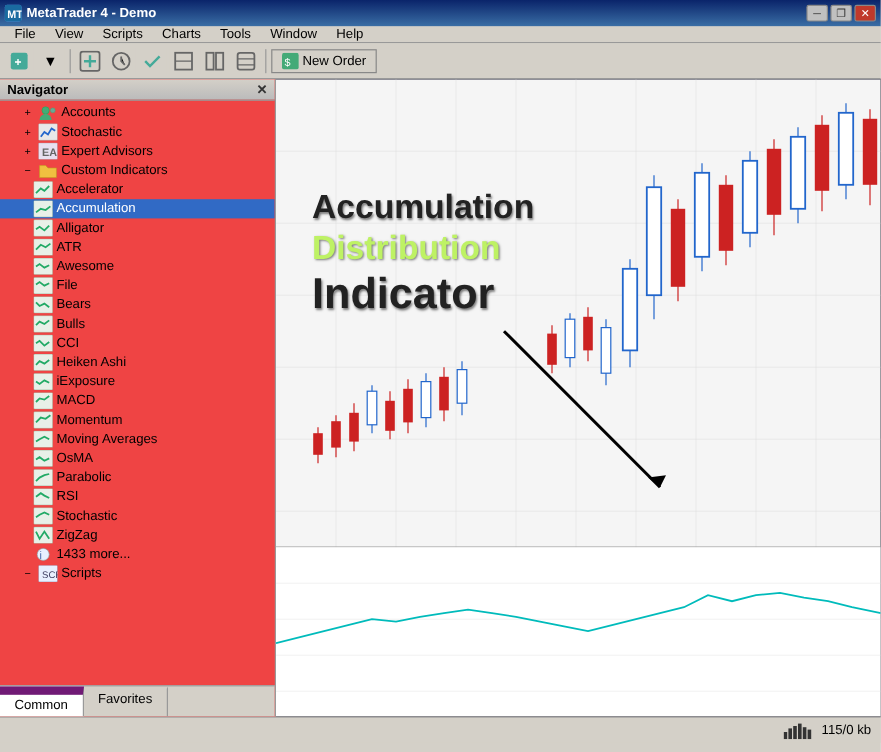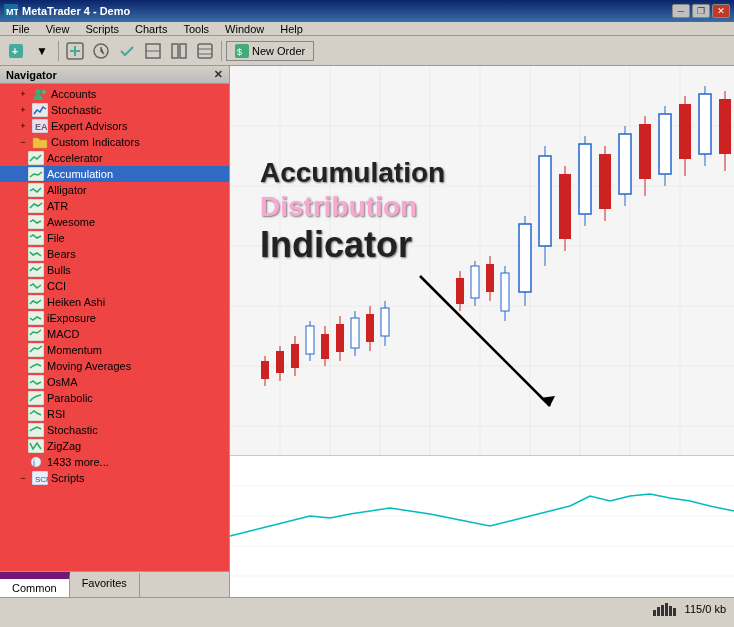--- a/index.html
+++ b/index.html
@@ -713,21 +713,21 @@
       </g>
 
       <polyline points="0,470 20,465 40,460 60,455 80,450 100,452 120,448 140,445 160,442 180,445 200,448 220,452 240,456 260,460 280,455 300,450 320,445 340,440 360,430 380,435 400,430 420,428 440,432 460,435 480,440 504,445" fill="none" stroke="#00bbbb" stroke-width="1.5"></polyline>
 
       <line x1="190" y1="210" x2="320" y2="340" stroke="black" stroke-width="2.5"></line>
       <polygon points="320,340 310,332 325,330" fill="black"></polygon>
     </svg>
 
     <div class="annotation">
       <div style="text-shadow: 1px 1px 2px rgba(0,0,0,0.5); color: #222; font-size: 28px;">Accumulation</div>
-      <div style="text-shadow: 1px 1px 2px rgba(0,0,0,0.5); color: #f9a8d4; font-size: 28px;">Distribution</div>
+      <div style="text-shadow: 1px 1px 2px rgba(0,0,0,0.5); color: #bef264; font-size: 28px;">Distribution</div>
       <div style="text-shadow: 1px 1px 2px rgba(0,0,0,0.5); color: #222; font-size: 36px;">Indicator</div>
     </div>
   </div>
 </div>
 
 <div class="status-bar">
   <div class="status-left">
     <span></span>
   </div>
   <div class="status-right">

